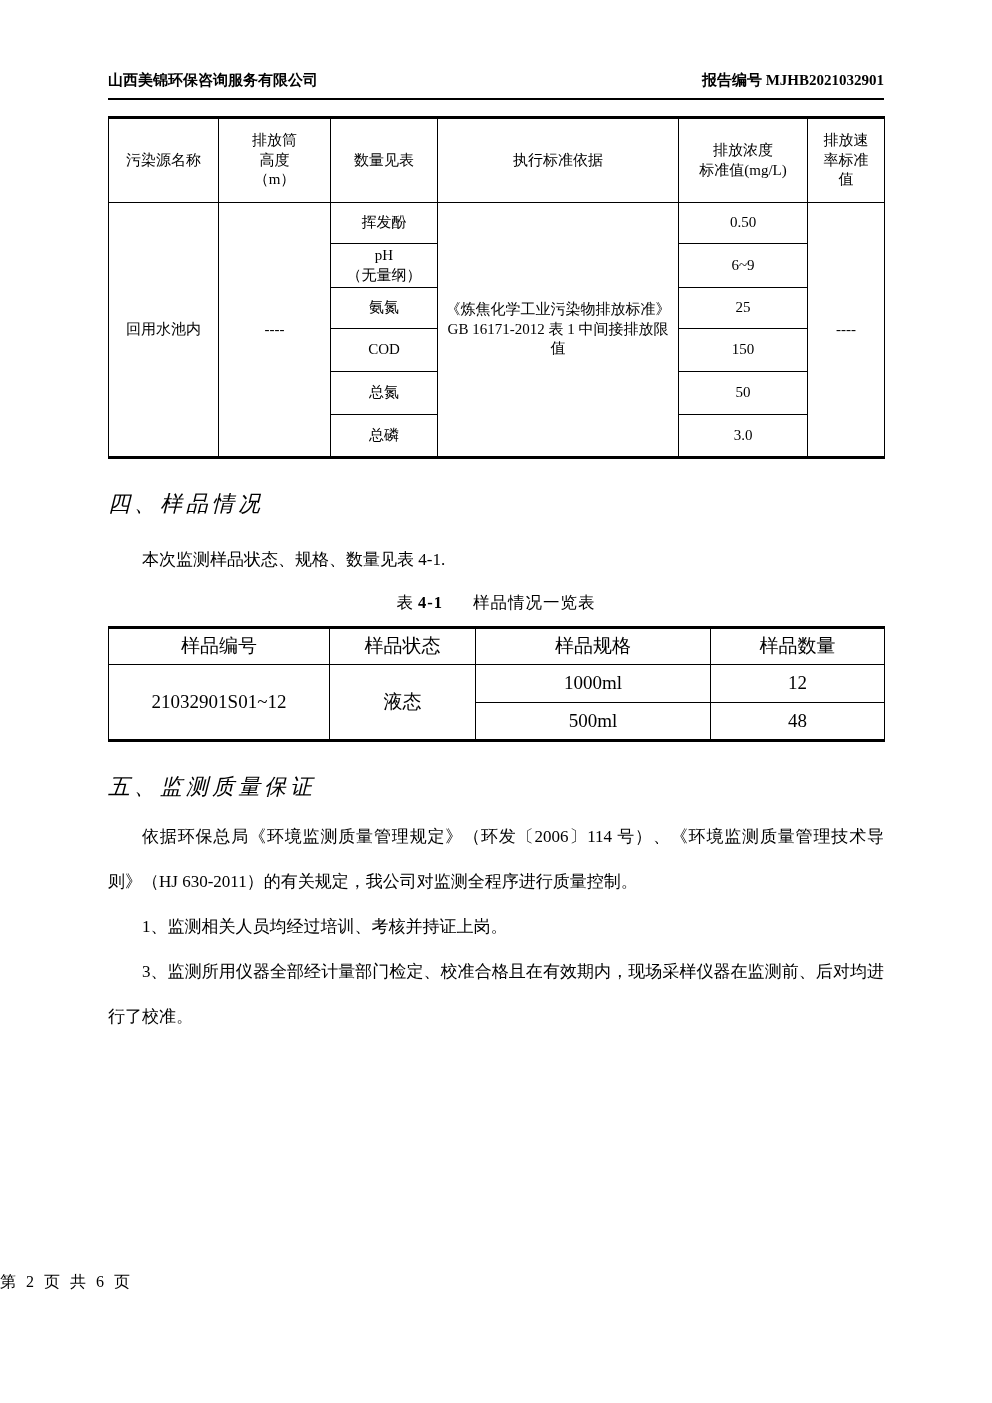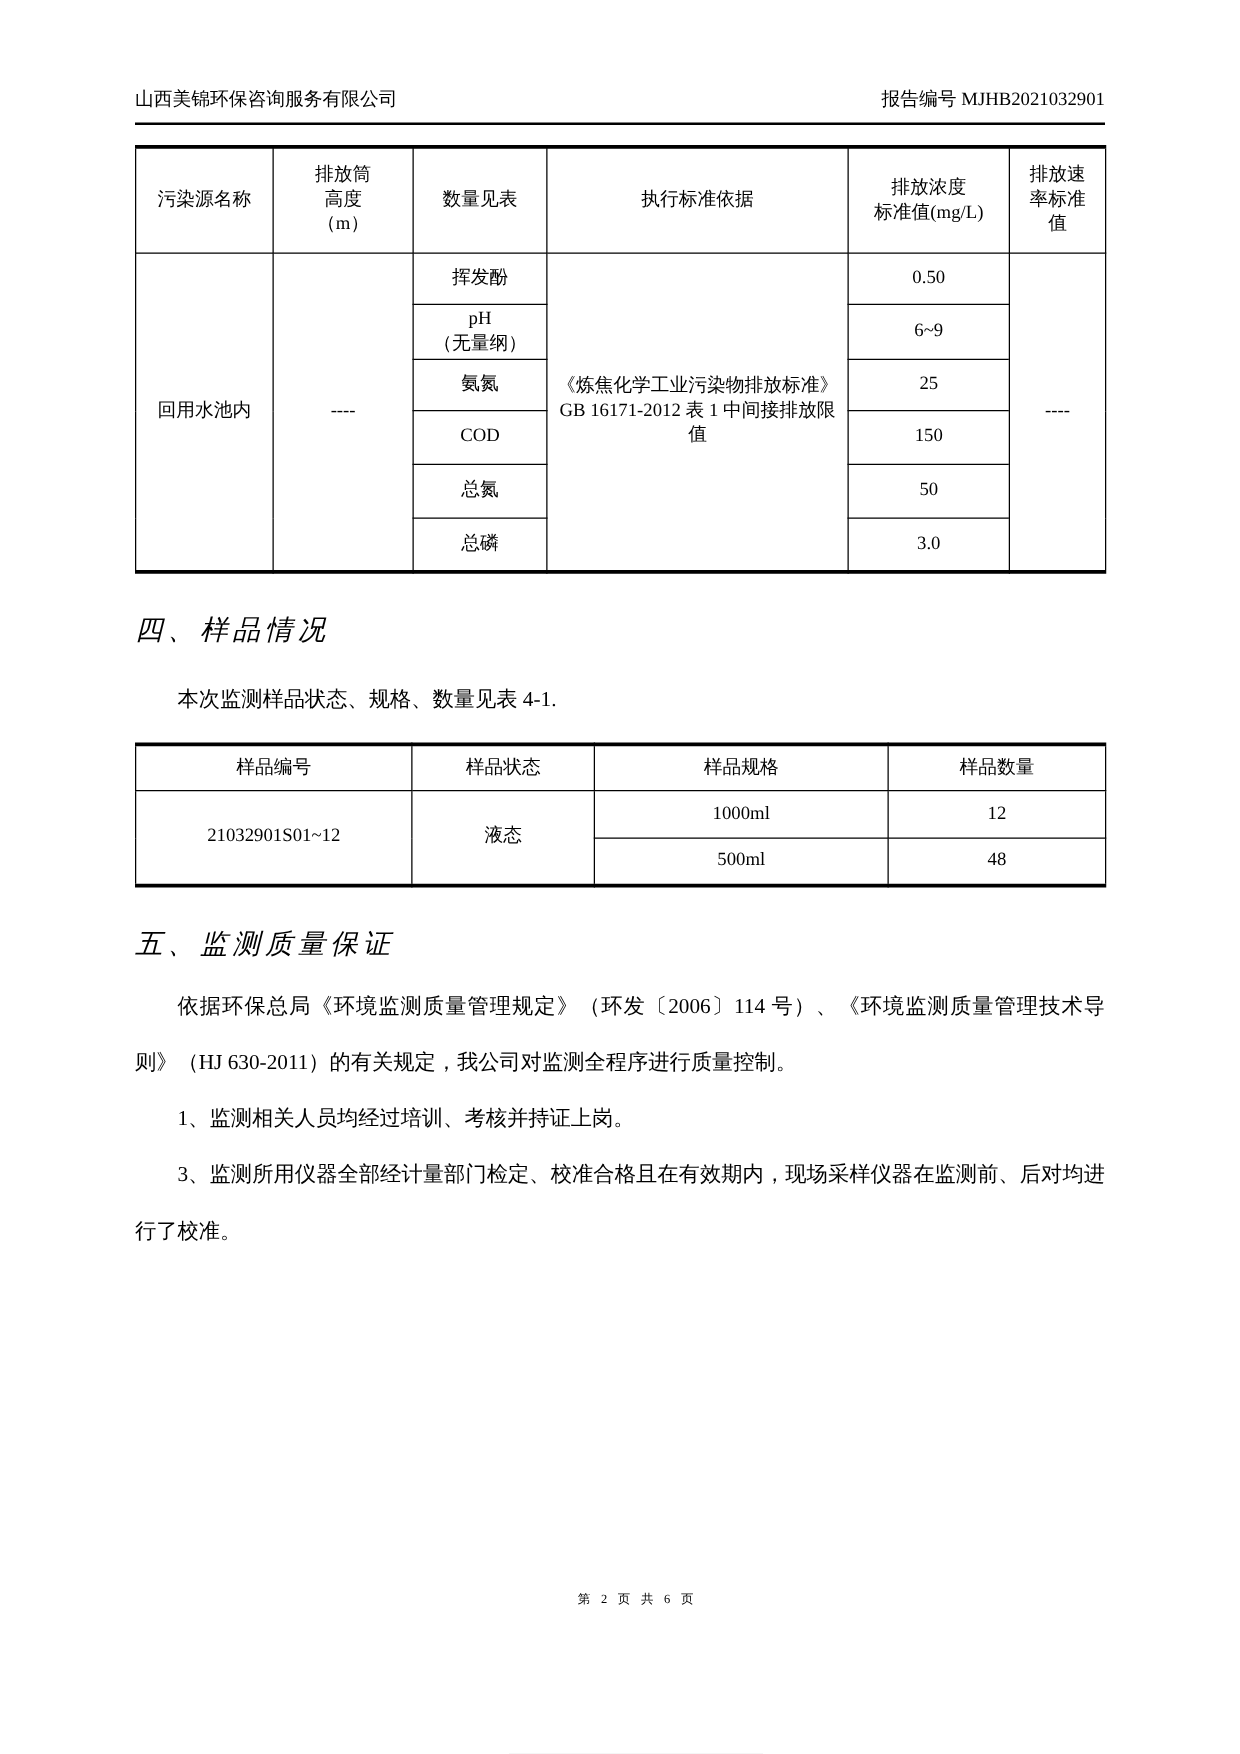--- a/index.html
+++ b/index.html
@@ -14,20 +14,21 @@
     overflow: hidden;
   }
   .content { padding: 68px 108px 0 108px; }
 
   
   .doc-header {
     display: flex; justify-content: space-between; align-items: flex-end;
     font-size: 15px; line-height: 24px;
     border-bottom: 2px solid #000;
     padding-bottom: 6px;
+    font-weight: bold;
   }
 
   
   table {
     border-collapse: collapse;
     width: 776px;
     table-layout: fixed;
     font-size: 15px;
     text-align: center;
     border-top: 3px solid #000;
@@ -38,21 +39,21 @@
     font-weight: normal;
     vertical-align: middle;
     padding: 2px 3px;
     line-height: 1.3;
   }
   .ml { white-space: pre-line; }
   .t1 { margin-top: 16px; }
   .t1 thead tr { height: 85px; }
   .t1 tbody tr { height: 41px; }
   .t1 tbody tr.tall { height: 43px; }
-  .t2 { margin-top: 12px; font-size: 15px; }
+  .t2 { margin-top: 12px; font-size: 19px; }
   .t2 thead tr { height: 37px; }
   .t2 tbody tr { height: 38px; }
 
   
   .section-title {
     font-size: 22px;
     letter-spacing: 4px;
     margin-top: 30px;
     font-weight: normal;
     font-style: italic;
@@ -71,24 +72,23 @@
     letter-spacing: 1px;
   }
   .caption .num { font-weight: bold; margin: 0 4px 0 4px; }
   .caption .cap-title { margin-left: 26px; }
   .qa-block { margin-top: 12px; }
 
   
   .doc-footer {
     position: absolute;
     left: 0; top: 1272px; width: 100%;
-    text-align: center;
-    font-size: 10px;
+    text-align: left;
+    font-size: 16px;
     letter-spacing: 3px;
-    padding-left: 28px;
   }
 </style>
 </head>
 <body>
 
 <div class="page">
   <div class="content">
 
     <div class="doc-header">
       <span>山西美锦环保咨询服务有限公司</span>
@@ -149,20 +149,23 @@
           <td>总磷</td>
           <td>3.0</td>
         </tr>
       </tbody>
     </table>
 
     <h2 class="section-title">四、样品情况</h2>
 
     <p class="body-text intro">本次监测样品状态、规格、数量见表 4-1.</p>
 
+    <div class="caption">
+      <span>表</span><span class="num">4-1</span><span class="cap-title">样品情况一览表</span>
+    </div>
 
     <table class="t2">
       <colgroup>
         <col style="width:221px">
           <col style="width:146px">
           <col style="width:235px">
           <col style="width:174px">
       </colgroup>
       <thead>
         <tr>

